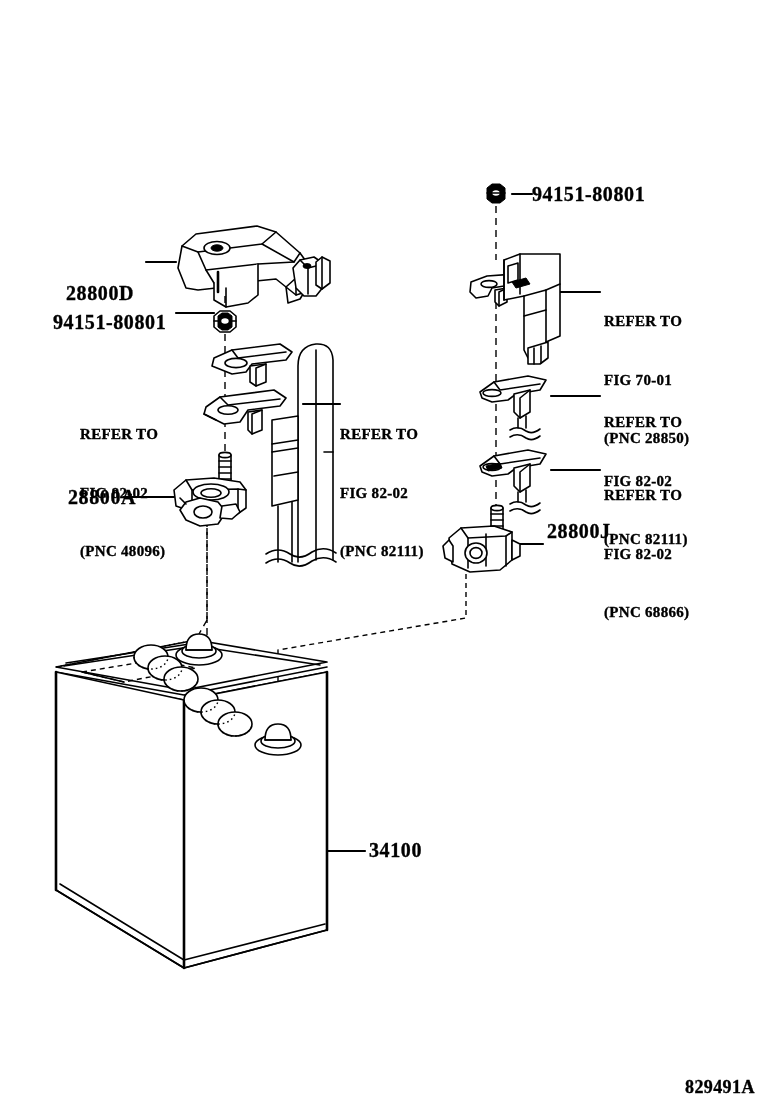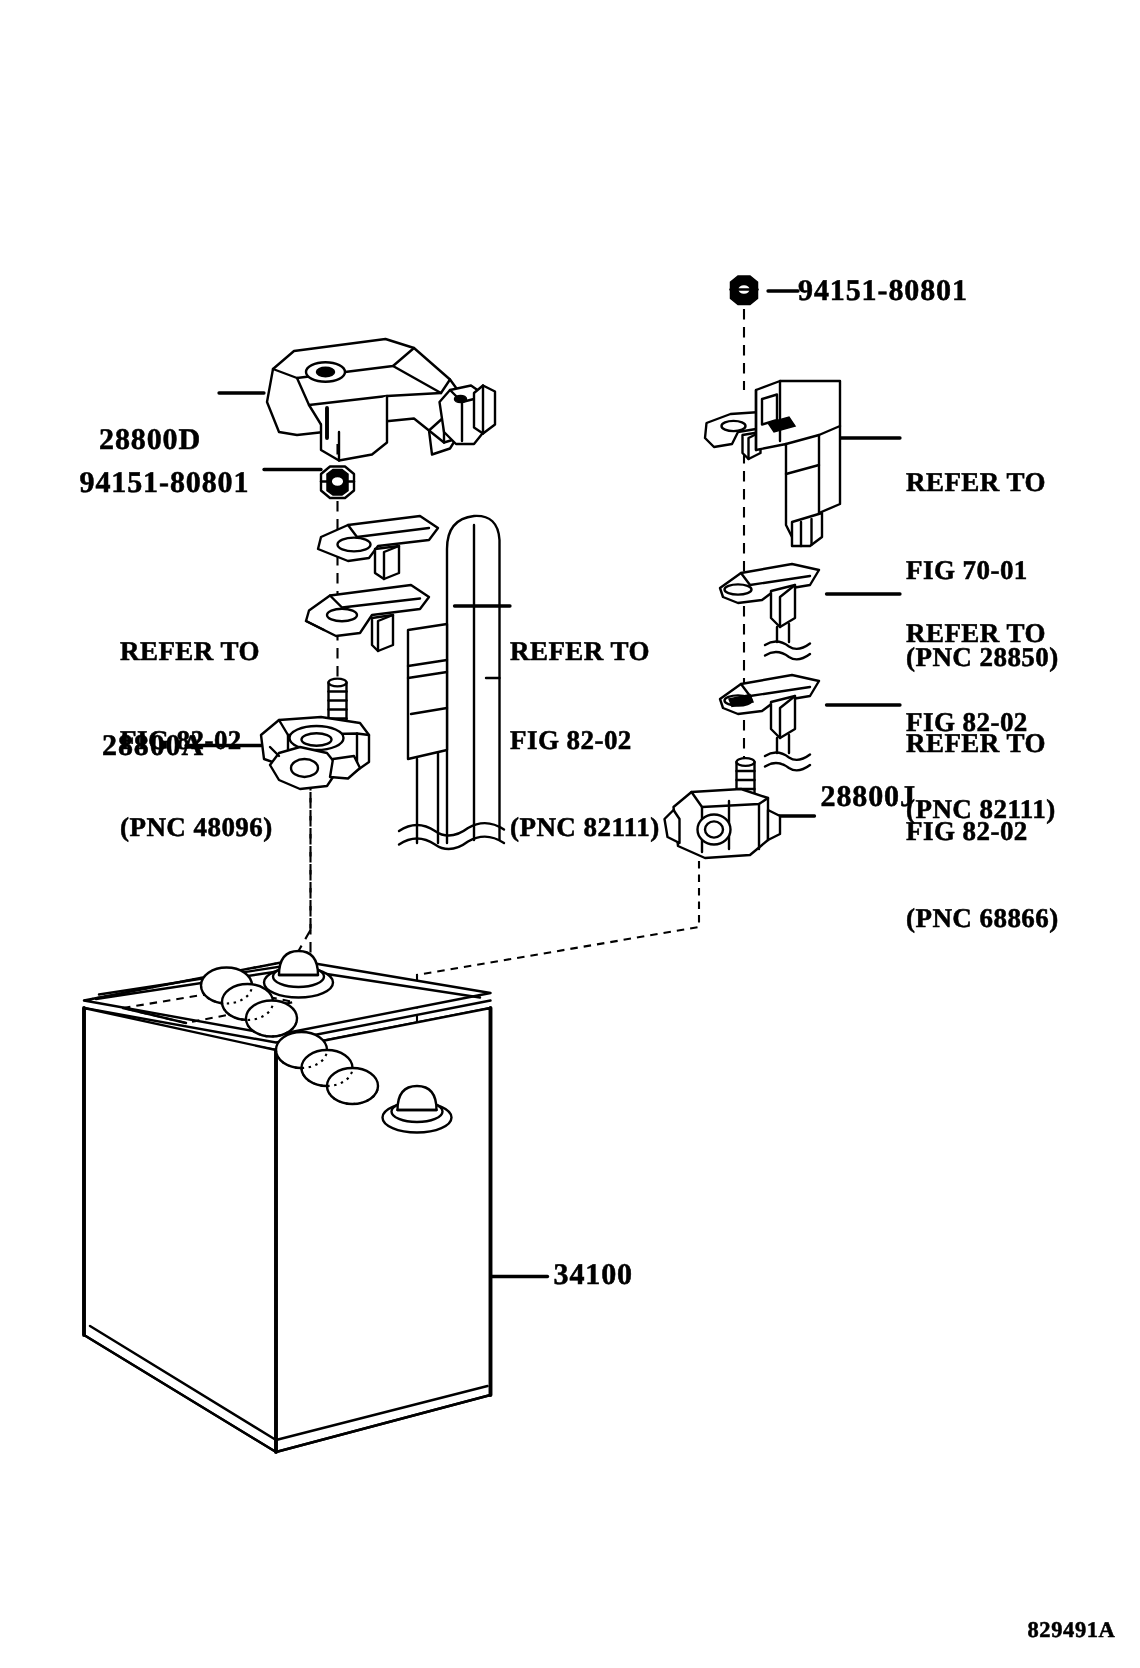--- a/index.html
+++ b/index.html
@@ -37,25 +37,25 @@
     white-space: pre;
     line-height: 19.5px;
     letter-spacing: 0.2px;
     -webkit-text-stroke: 0.35px #000;
   }
   .lbl.part {
     font-size: 20px;
     letter-spacing: 0.6px;
   }
   .lbl.refer {
+    font-size: 15px;
+    letter-spacing: 0.3px;
+  }
+  .lbl.code {
     font-size: 18px;
-    letter-spacing: 0.3px;
-  }
-  .lbl.code {
-    font-size: 15px;
     font-weight: bold;
     letter-spacing: 0.4px;
   }
   .multiline { display: block; }
 </style>
 </head>
 <body>
 
 <div id="sheet">
 

